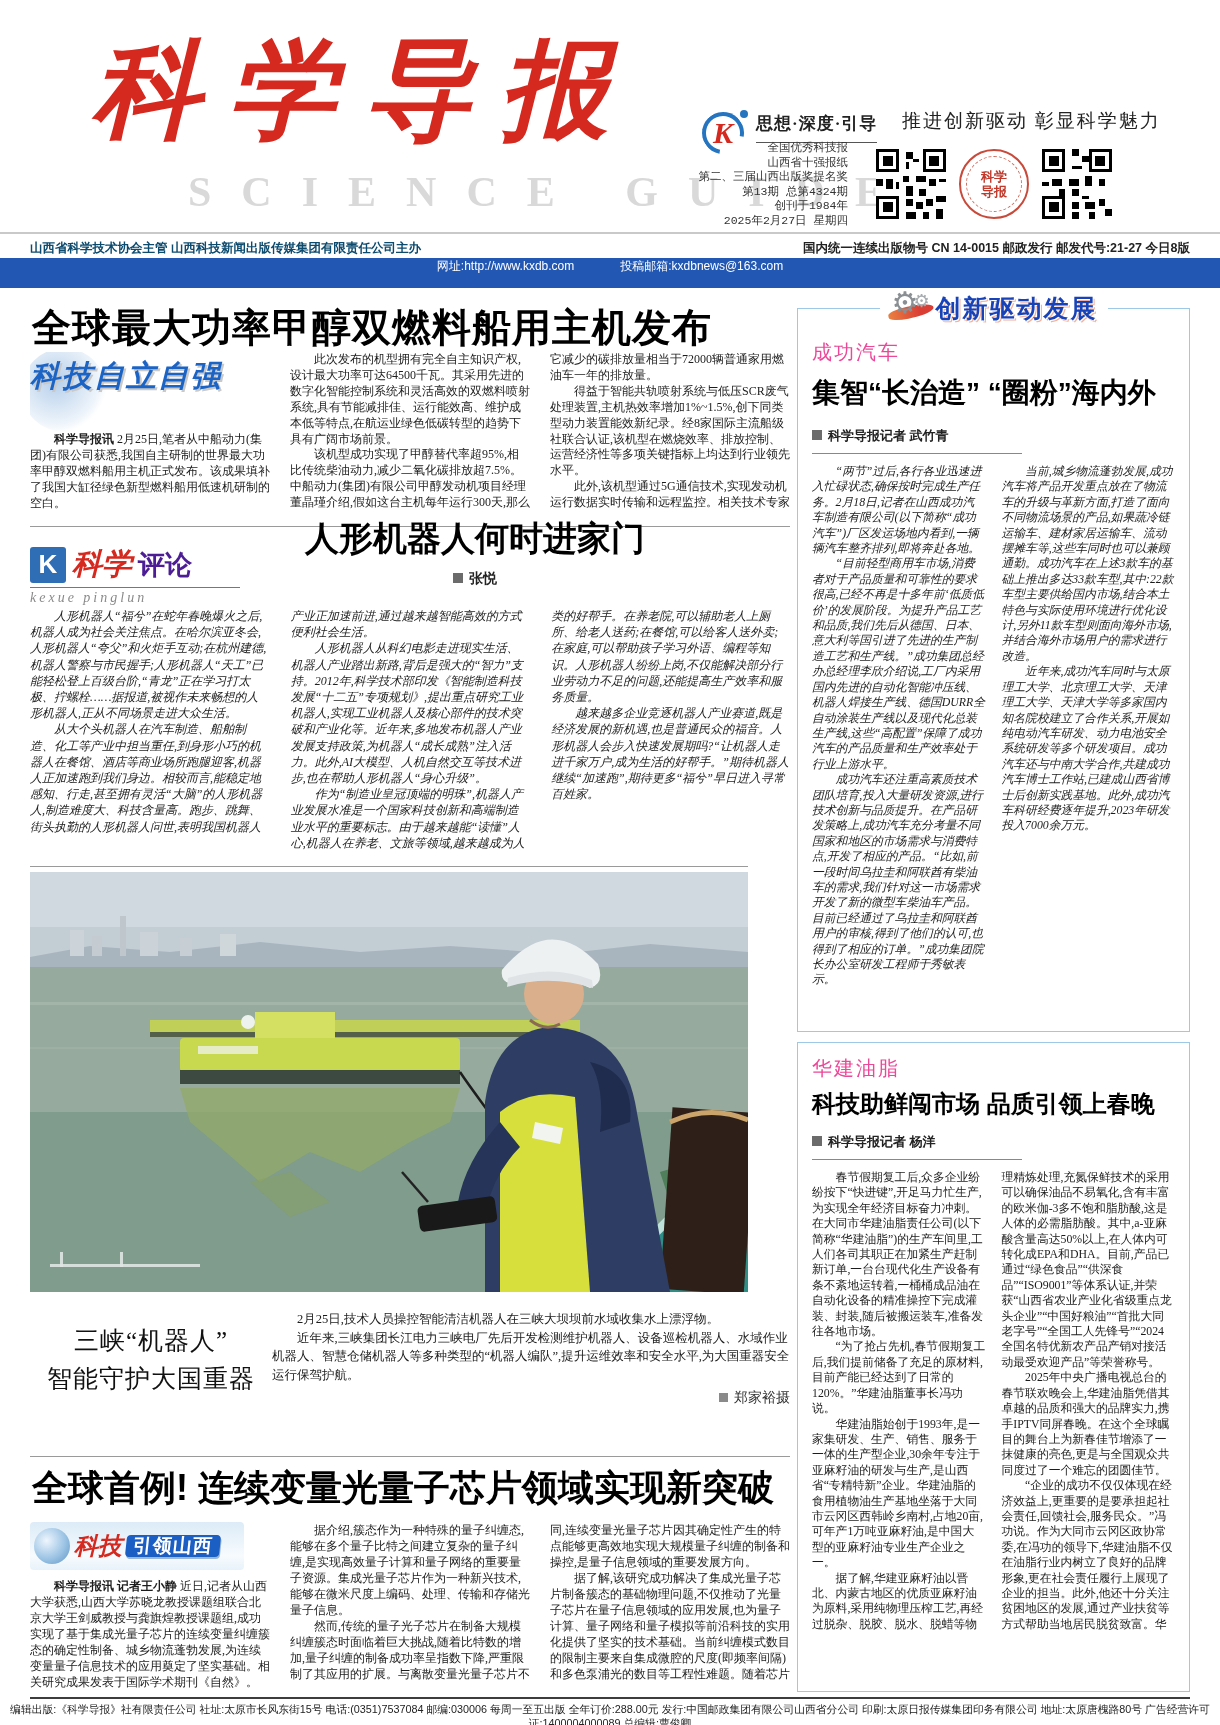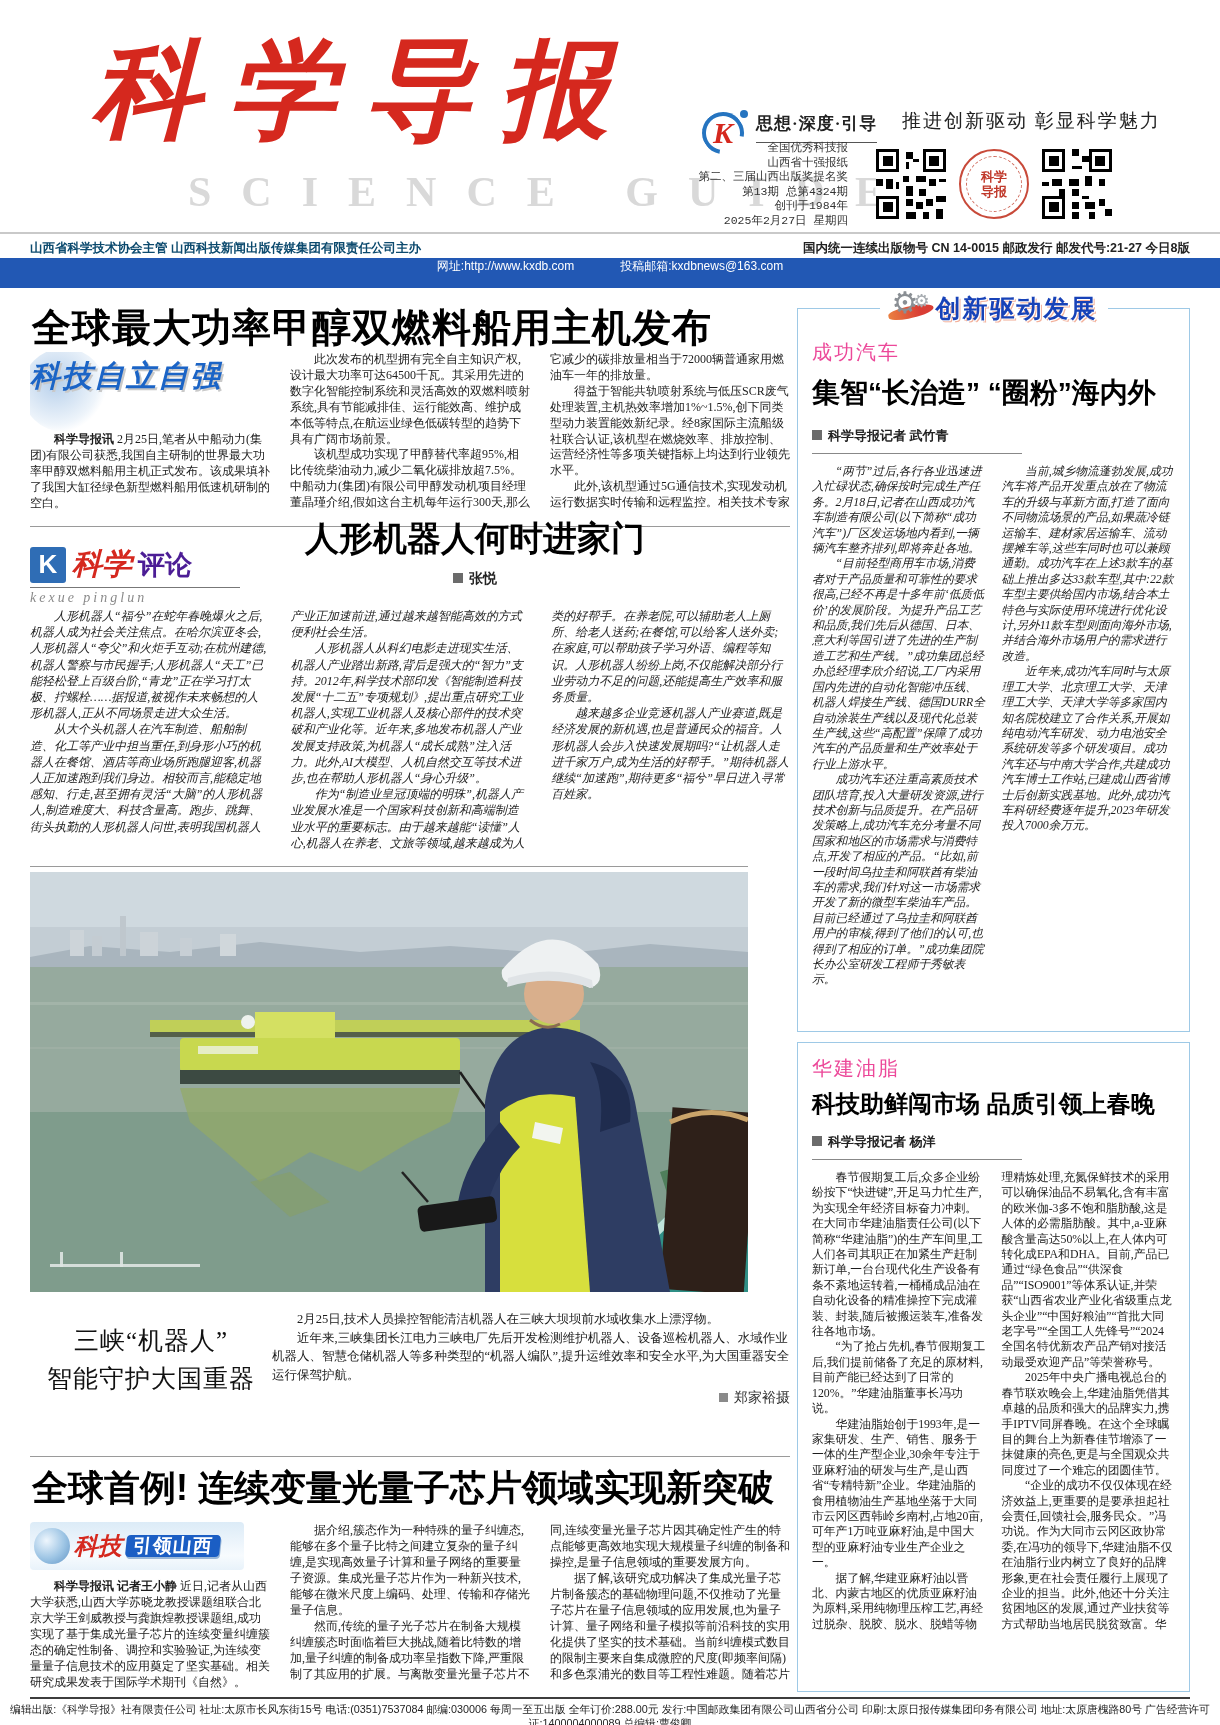--- a/index.html
+++ b/index.html
@@ -283,21 +283,21 @@
 
   <div class="divider" style="left:30px; top:1456px; width:760px;"></div>
 
   <h1 class="qt-head">全球首例! 连续变量光量子芯片领域实现新突破</h1>
   <div class="qt-body">
     <div class="badge-yl">
       <span class="globe"></span>
       <span class="red">科技</span>
       <span class="blue">引领山西</span>
     </div>
-    <p class="t"><b>科学导报讯 记者王小静</b><span> 近日,记者从山西大学获悉,山西大学苏晓龙教授课题组联合北京大学王剑威教授与龚旗煌教授课题组,成功实现了基于集成光量子芯片的连续变量纠缠簇态的确定性制备、调控和实验验证,为连续变量量子信息技术的应用奠定了坚实基础。相关研究成果发表于国际学术期刊《自然》。</span></p>
+    <p class="t"><b>科学导报讯 记者王小静</b><span> 近日,记者从山西大学获悉,山西大学苏晓龙教授课题组联合北京大学王剑威教授与龚旗煌教授课题组,成功实现了基于集成光量子芯片的连续变量纠缠簇态的确定性制备、城乡物流蓬勃发展,为连续变量量子信息技术的应用奠定了坚实基础。相关研究成果发表于国际学术期刊《自然》。</span></p>
     <p class="t">据介绍,簇态作为一种特殊的量子纠缠态,能够在多个量子比特之间建立复杂的量子纠缠,是实现高效量子计算和量子网络的重要量子资源。集成光量子芯片作为一种新兴技术,能够在微米尺度上编码、处理、传输和存储光量子信息。</p>
     <p class="t">然而,传统的量子光子芯片在制备大规模纠缠簇态时面临着巨大挑战,随着比特数的增加,量子纠缠的制备成功率呈指数下降,严重限制了其应用的扩展。与离散变量光量子芯片不同,连续变量光量子芯片因其确定性产生的特点能够更高效地实现大规模量子纠缠的制备和操控,是量子信息领域的重要发展方向。</p>
     <p class="t">据了解,该研究成功解决了集成光量子芯片制备簇态的基础物理问题,不仅推动了光量子芯片在量子信息领域的应用发展,也为量子计算、量子网络和量子模拟等前沿科技的实用化提供了坚实的技术基础。当前纠缠模式数目的限制主要来自集成微腔的尺度(即频率间隔)和多色泵浦光的数目等工程性难题。随着芯片加工技术的不断进步,量子纠缠的规模和复杂度将在未来得到显著提升。</p>
   </div>
 
   <div class="rbox" id="box1">
     <div class="b1-badge">
       <div class="inner">
         <span class="gear-wrap">
           <span class="swoosh"></span>

